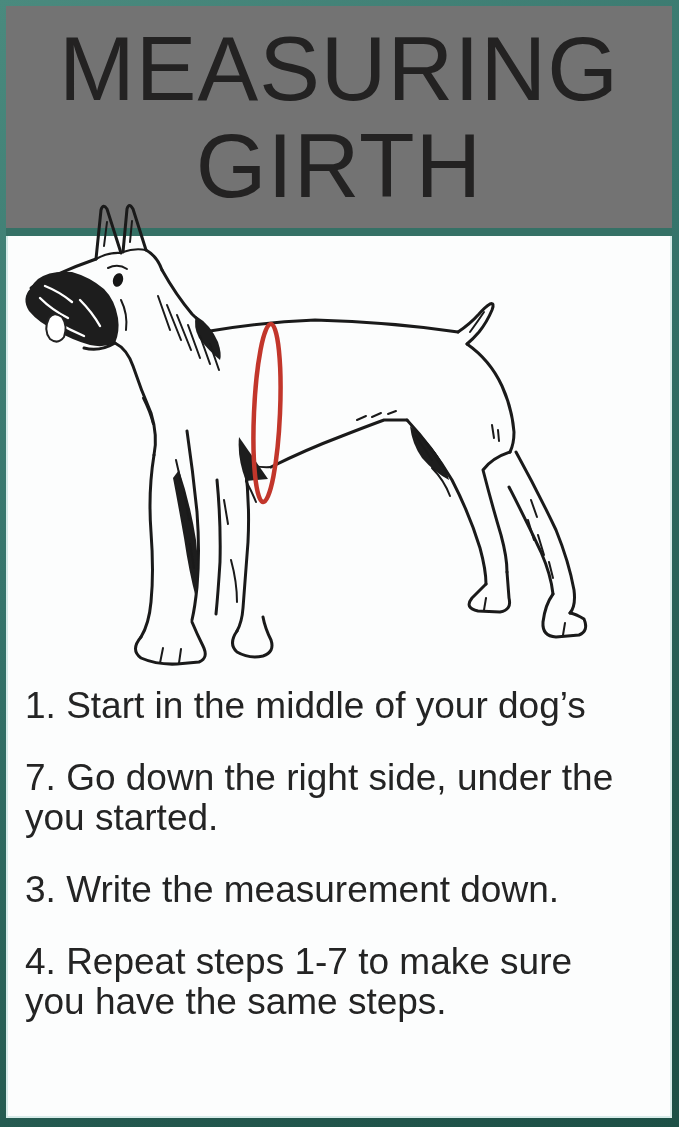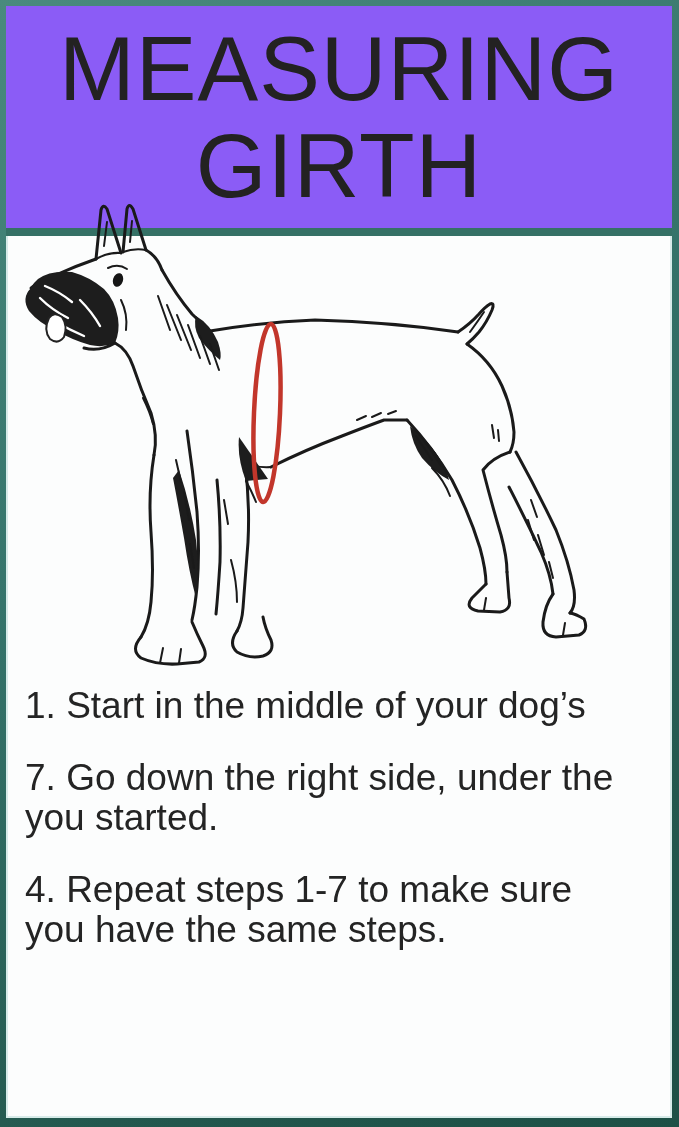--- a/index.html
+++ b/index.html
@@ -11,21 +11,21 @@
     font-family:"Liberation Sans","DejaVu Sans",sans-serif;
     overflow:hidden;
   }
   .inner{
     position:absolute;left:6px;top:6px;width:666px;height:1112px;
     background:#fcfdfd;
     box-shadow:inset 0 0 0 2px #d7ebe9;
   }
   .header{
     position:absolute;left:0;top:0;width:100%;height:222px;
-    background:#8b5cf6;
+    background:#737373;
     border-bottom:8px solid #357166;
     box-sizing:content-box;
     display:flex;flex-direction:column;justify-content:center;align-items:center;
     z-index:1;
   }
   .title-line{
     font-size:91px;line-height:97px;letter-spacing:1px;
     color:#232222;white-space:nowrap;text-align:center;
   }
   .dog-svg{position:absolute;left:0;top:194px;z-index:3;}
@@ -143,19 +143,22 @@
 
     <div class="instructions">
       <div class="step">
         <div class="line">1. Start in the middle of your dog’s</div>
       </div>
       <div class="step">
         <div class="line">7. Go down the right side, under the</div>
         <div class="line">you started.</div>
       </div>
       <div class="step">
+        <div class="line">3. Write the measurement down.</div>
+      </div>
+      <div class="step">
         <div class="line">4. Repeat steps 1-7 to make sure</div>
         <div class="line">you have the same steps.</div>
       </div>
     </div>
 
   </div>
 </div>
 
 </body></html>

